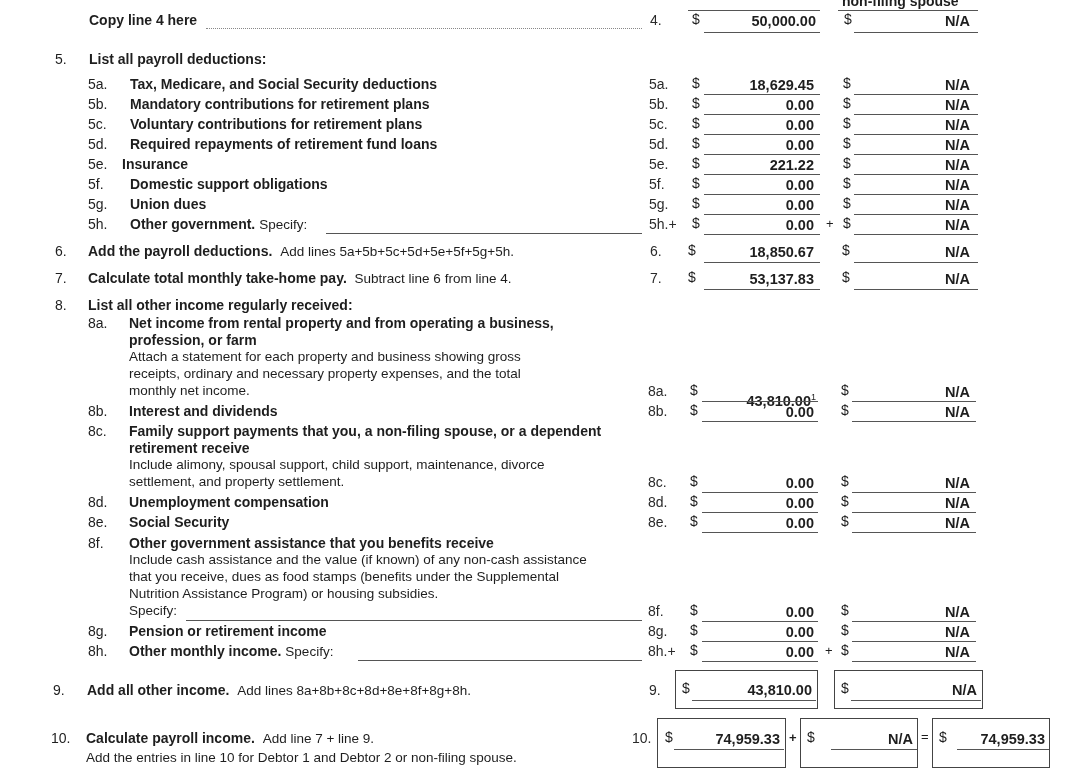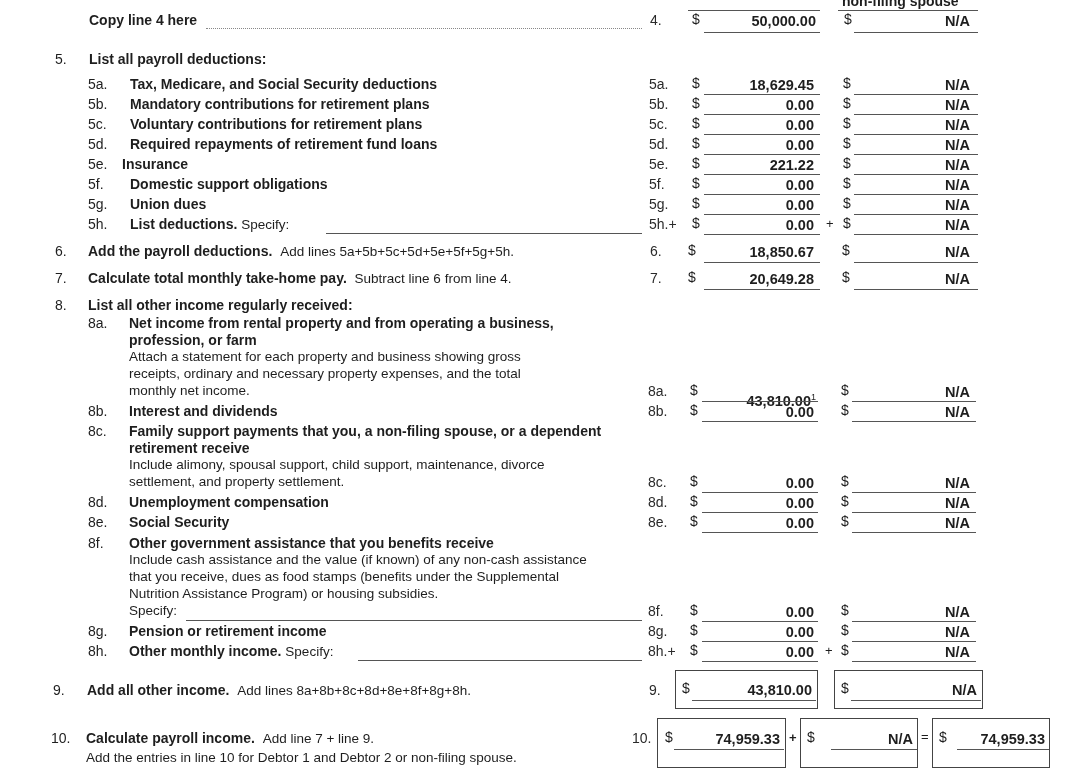--- a/index.html
+++ b/index.html
@@ -109,21 +109,21 @@
       <div class="abs num" style="left:649px;top:196px;">5g.</div>
        <div class="dollar" style="left:692px;top:195px;">$</div>
        <div class="amt" style="left:704px;top:197px;width:110px;">0.00</div>
        <div class="uline" style="left:704px;top:214px;width:116px;"></div>
       <div class="dollar" style="left:843px;top:195px;">$</div>
        <div class="amt" style="left:856px;top:197px;width:114px;">N/A</div>
        <div class="uline" style="left:854px;top:214px;width:124px;"></div>
     </div>
     <div>
       <div class="abs" style="left:88px;top:216px;">5h.</div>
-      <div class="abs" style="left:130px;top:216px;"><span class="b">List deductions.</span> <span class="small">Specify:</span></div>
+      <div class="abs" style="left:130px;top:216px;"><span class="b">Other government.</span> <span class="small">Specify:</span></div>
            <div class="uline" style="left:326px;top:233px;width:316px;"></div>
       <div class="abs num" style="left:649px;top:216px;">5h.+</div>
        <div class="dollar" style="left:692px;top:215px;">$</div>
        <div class="amt" style="left:704px;top:217px;width:110px;">0.00</div>
        <div class="uline" style="left:704px;top:234px;width:116px;"></div>
       <div class="abs" style="left:826px;top:216px;font-size:13px;">+</div>
       <div class="dollar" style="left:843px;top:215px;">$</div>
        <div class="amt" style="left:856px;top:217px;width:114px;">N/A</div>
        <div class="uline" style="left:854px;top:234px;width:124px;"></div>
     </div>
@@ -136,21 +136,21 @@
 <div class="amt" style="left:704px;top:244px;width:110px;">18,850.67</div>
 <div class="uline" style="left:704px;top:262px;width:116px;"></div>
 <div class="dollar" style="left:842px;top:242px;">$</div>
 <div class="amt" style="left:856px;top:244px;width:114px;">N/A</div>
 <div class="uline" style="left:854px;top:262px;width:124px;"></div>
 
 <div class="abs" style="left:55px;top:270px;">7.</div>
 <div class="abs" style="left:88px;top:270px;"><span class="b">Calculate total monthly take-home pay.</span>&nbsp; <span class="small">Subtract line 6 from line 4.</span></div>
 <div class="abs num" style="left:650px;top:270px;">7.</div>
 <div class="dollar" style="left:688px;top:269px;">$</div>
-<div class="amt" style="left:704px;top:271px;width:110px;">20,649.28</div>
+<div class="amt" style="left:704px;top:271px;width:110px;">53,137.83</div>
 <div class="uline" style="left:704px;top:289px;width:116px;"></div>
 <div class="dollar" style="left:842px;top:269px;">$</div>
 <div class="amt" style="left:856px;top:271px;width:114px;">N/A</div>
 <div class="uline" style="left:854px;top:289px;width:124px;"></div>
 
 <div class="abs" style="left:55px;top:297px;">8.</div>
 <div class="abs b" style="left:88px;top:297px;">List all other income regularly received:</div>
 
 <div class="abs" style="left:88px;top:315px;">8a.</div>
 <div class="abs b" style="left:129px;top:315px;">Net income from rental property and from operating a business,</div>

